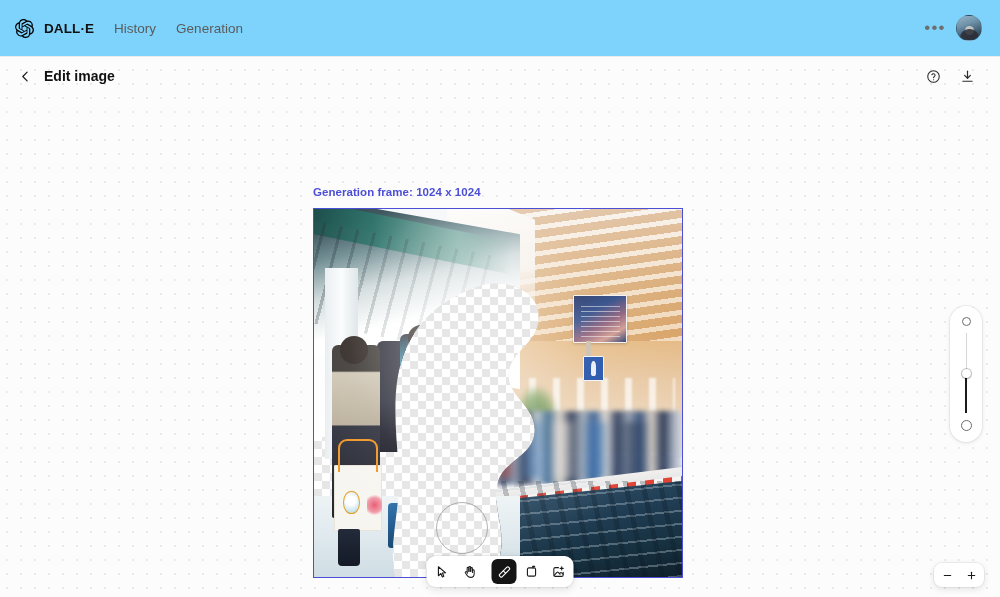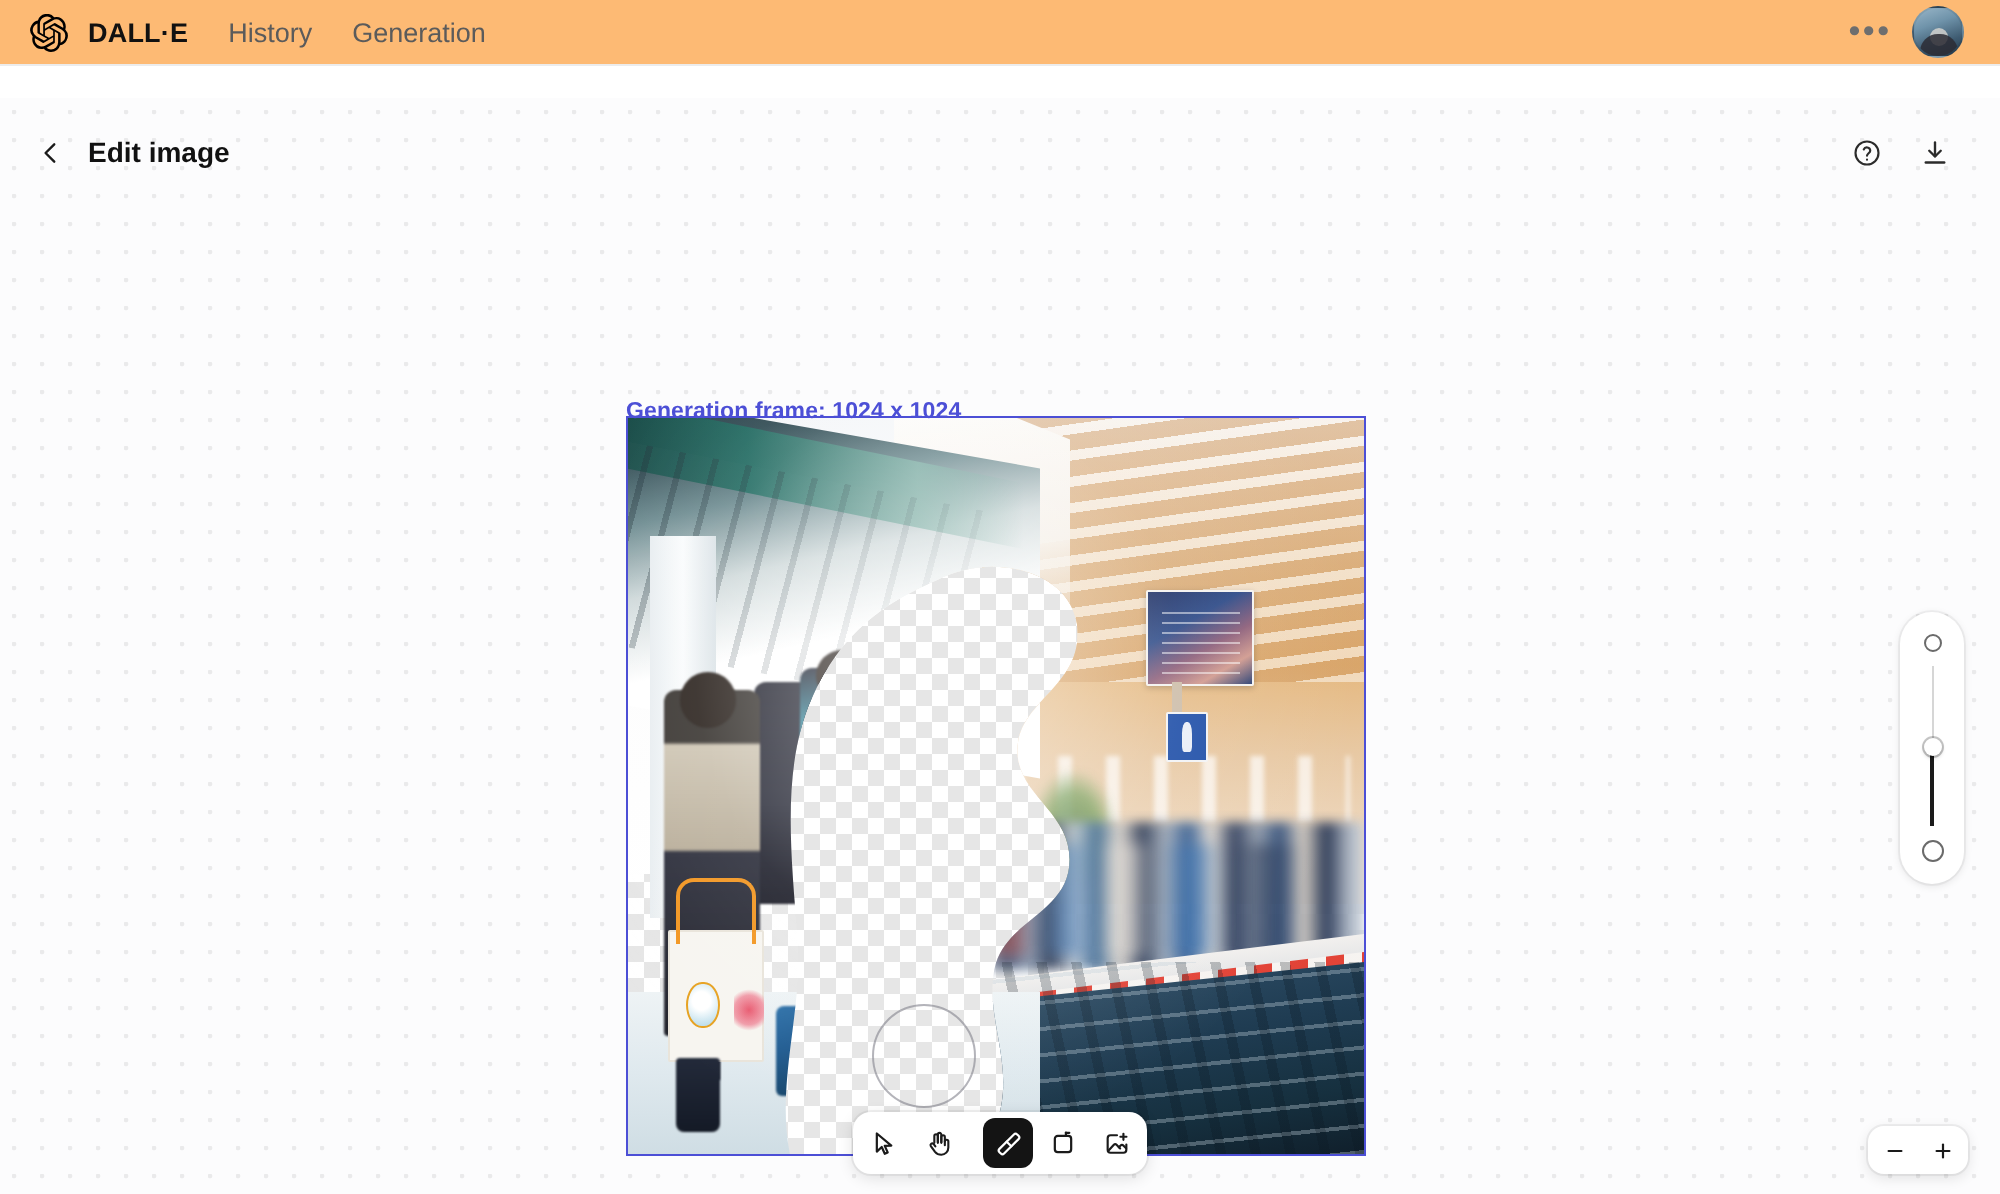--- a/index.html
+++ b/index.html
@@ -19,22 +19,22 @@
     height: 597px;
     overflow: hidden;
     background: #ffffff;
   }
 
   
   .topnav {
     position: absolute;
     top: 0; left: 0;
     width: 1000px;
-    height: 33px;
-    background: #fdba74;
+    height: 57px;
+    background: #7dd3fc;
     border-bottom: 1px solid #ececec;
     display: flex;
     align-items: center;
     padding: 0 18px 0 10px;
     z-index: 40;
   }
   .brand-logo {
     width: 28px; height: 28px;
     display: flex; align-items: center; justify-content: center;
     color: #000;
@@ -151,21 +151,20 @@
   .frame-label {
     position: absolute;
     left: 313px;
     top: 137px;
     font-size: 11.5px;
     font-weight: 600;
     color: #4c4fd6;
     letter-spacing: 0.05px;
     white-space: nowrap;
     z-index: 12;
-    margin-top: 14px;
   }
   .frame {
     position: absolute;
     left: 313px;
     top: 159px;
     width: 370px;
     height: 370px;
     border: 1.4px solid #4c4fd6;
     overflow: hidden;
     z-index: 10;

